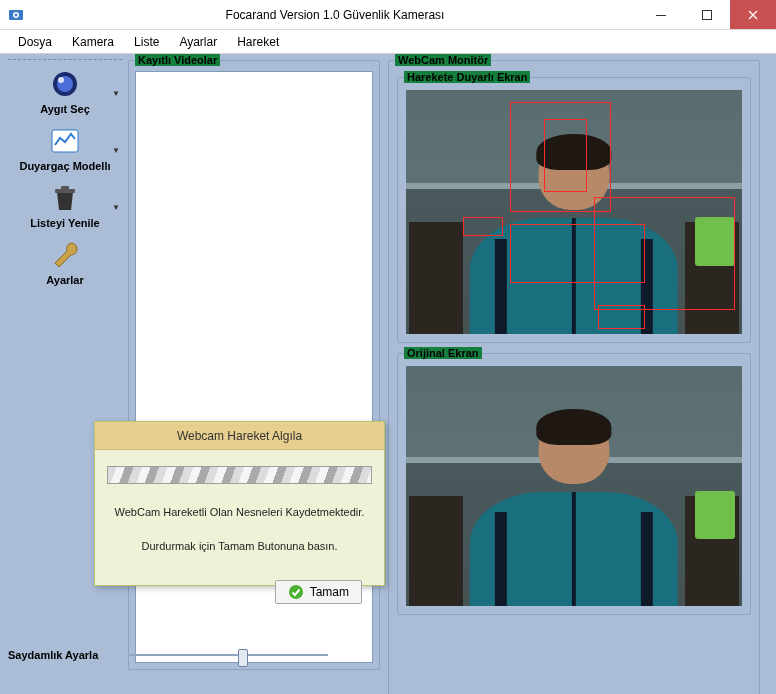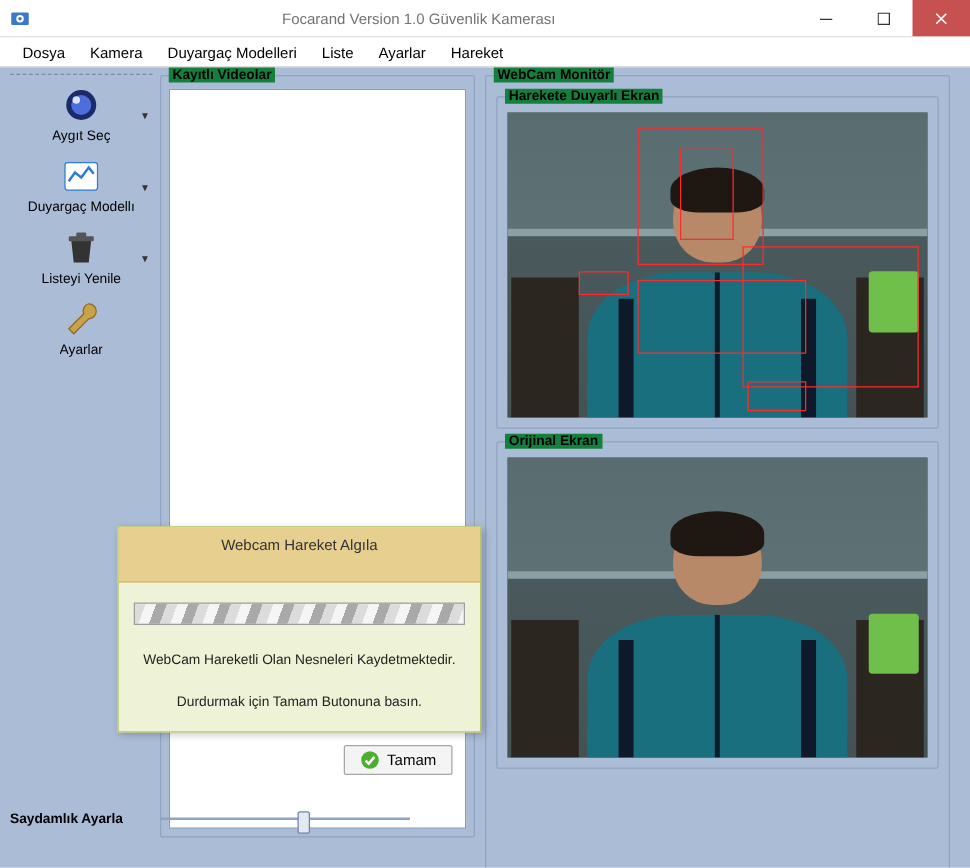--- a/index.html
+++ b/index.html
@@ -1,38 +1,38 @@
 <!DOCTYPE html>
 <html><head>
 <meta charset="utf-8">
 <style>
 * { margin:0; padding:0; box-sizing:border-box; font-family:"Segoe UI",Tahoma,sans-serif; font-size:12px; }
 body { background:#fff; width:776px; height:694px; overflow:hidden; position:relative; }
 
 
 .titlebar { height:30px; background:#fff; border-bottom:1px solid #d9d9d9; display:flex; align-items:center; }
 .titlebar .app-icon { width:16px; height:16px; margin:0 8px; }
-.titlebar .title { flex:1; text-align:center; font-size:12px; color:#737373; }
+.titlebar .title { flex:1; text-align:center; font-size:12px; color:#000000; }
 .win-btns { display:flex; height:100%; }
 .win-btn { width:46px; height:100%; display:flex; align-items:center; justify-content:center; color:#333; }
 .win-btn.close { background:#c75050; color:#fff; }
 
 
 .menubar { height:24px; background:#fff; display:flex; align-items:center; padding:0 8px; border-bottom:1px solid #d0d0d0; }
 .menu-item { padding:3px 10px; cursor:default; }
 
 
 .content { position:absolute; top:54px; left:0; right:0; bottom:0; background:#aabcd6; padding:4px 8px 8px 8px; }
 
 
 .toolbar { position:absolute; top:4px; left:8px; width:114px; }
 .tool-sep { border-top:1px dashed #7a8aa3; margin:1px 0 4px; }
 .tool-btn { display:flex; flex-direction:column; align-items:center; padding:4px 0 6px; cursor:default; position:relative; }
 .tool-ico { width:32px; height:32px; margin-bottom:3px; }
-.tool-lbl { font-size:11px; font-weight:normal; color:#000; text-align:center; white-space:nowrap; overflow:hidden; text-overflow:ellipsis; max-width:100px; }
+.tool-lbl { font-size:11px; font-weight:bold; color:#000; text-align:center; white-space:nowrap; overflow:hidden; text-overflow:ellipsis; max-width:100px; }
 .tool-btn .chev { position:absolute; right:2px; top:50%; transform:translateY(-50%); font-size:8px; color:#333; }
 
 
 .group { position:absolute; border:1px solid #8fa3c2; border-radius:2px; }
 .group-title { position:absolute; top:-7px; left:6px; background:#15803d; padding:0 3px; font-size:11px; font-weight:bold; color:#000; }
 .video-list { top:6px; left:128px; width:252px; height:610px; }
 .video-list-inner { position:absolute; top:10px; left:6px; right:6px; bottom:6px; background:#fff; border:1px solid #7f9bbf; }
 .webcam-mon { top:6px; left:388px; width:372px; height:640px; }
 .sub-group { position:absolute; left:8px; right:8px; border:1px solid #8fa3c2; border-radius:2px; }
 .sub1 { top:16px; height:266px; }
@@ -58,21 +58,21 @@
 
 
 .slider-row { position:absolute; left:8px; bottom:30px; display:flex; align-items:center; }
 .slider-lbl { font-size:11px; font-weight:bold; margin-right:30px; }
 .slider-track { width:200px; height:18px; position:relative; }
 .slider-track:before { content:""; position:absolute; top:8px; left:0; right:0; height:2px; background:#8fa3c2; }
 .slider-thumb { position:absolute; top:3px; left:55%; width:10px; height:18px; background:#e3e9f2; border:1px solid #6f84a6; border-radius:2px; }
 
 
 .dialog { position:absolute; top:367px; left:94px; width:291px; height:165px; background:#eef2d7; border:1px solid #b7c46b; box-shadow:2px 2px 6px rgba(0,0,0,0.25); }
-.dialog-title { height:44px; background:#e7cf8f; text-align:center; line-height:28px; font-size:12px; color:#333; border-bottom:1px solid #cdb870; }
+.dialog-title { height:28px; background:#e7cf8f; text-align:center; line-height:28px; font-size:12px; color:#333; border-bottom:1px solid #cdb870; }
 .dialog-body { padding:10px 12px 8px; text-align:center; }
 .progress { height:18px; margin:6px 0 14px; background:repeating-linear-gradient(110deg,#dcdcdc 0 8px,#f5f5f5 8px 16px,#a9a9a9 16px 24px); border:1px solid #9e9e9e; }
 .dlg-line { font-size:11px; color:#222; margin:22px 0; }
 .dlg-btn-row { display:flex; justify-content:flex-end; padding:6px 10px 0; }
 .dlg-btn { display:flex; align-items:center; gap:6px; padding:3px 12px; background:#f4f4f4; border:1px solid #a6a6a6; border-radius:2px; cursor:default; }
 .ok-ico { width:16px; height:16px; }
 </style>
 </head>
 <body>
 
@@ -100,21 +100,20 @@
         <svg width="10" height="10">
           <path d="M1 1 L9 9 M9 1 L1 9" stroke="currentColor" stroke-width="1.3"></path>
         </svg>
       </div>
   </div>
 </div>
 
 <div class="menubar">
   <div class="menu-item">Dosya</div>
   <div class="menu-item">Kamera</div>
-  <div class="menu-item">Duyargaç Modelleri</div>
   <div class="menu-item">Liste</div>
   <div class="menu-item">Ayarlar</div>
   <div class="menu-item">Hareket</div>
 </div>
 
 <div class="content">
 
   <div class="toolbar">
     <div class="tool-sep"></div>
 

